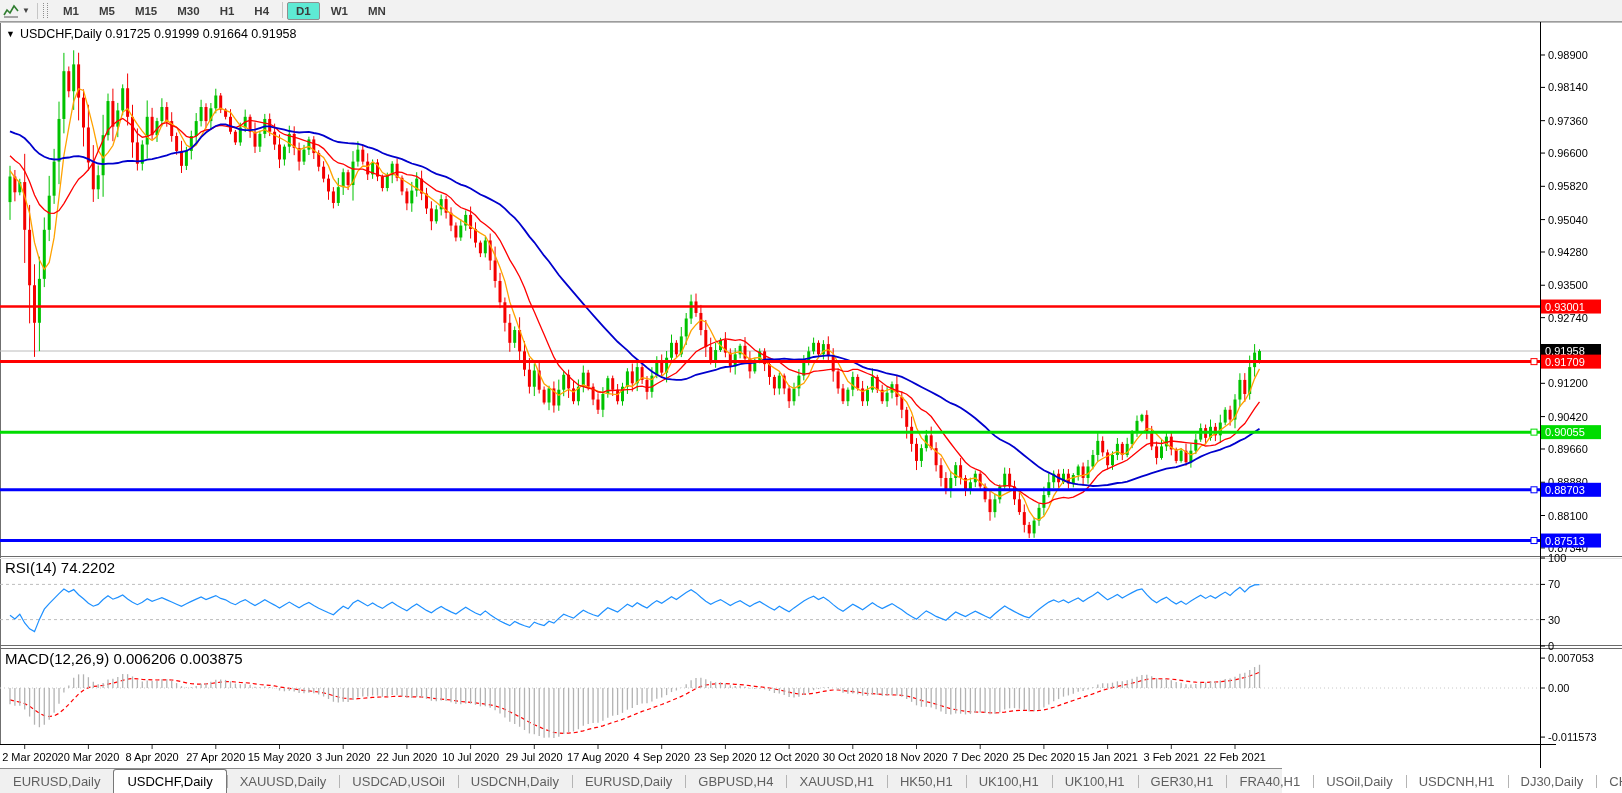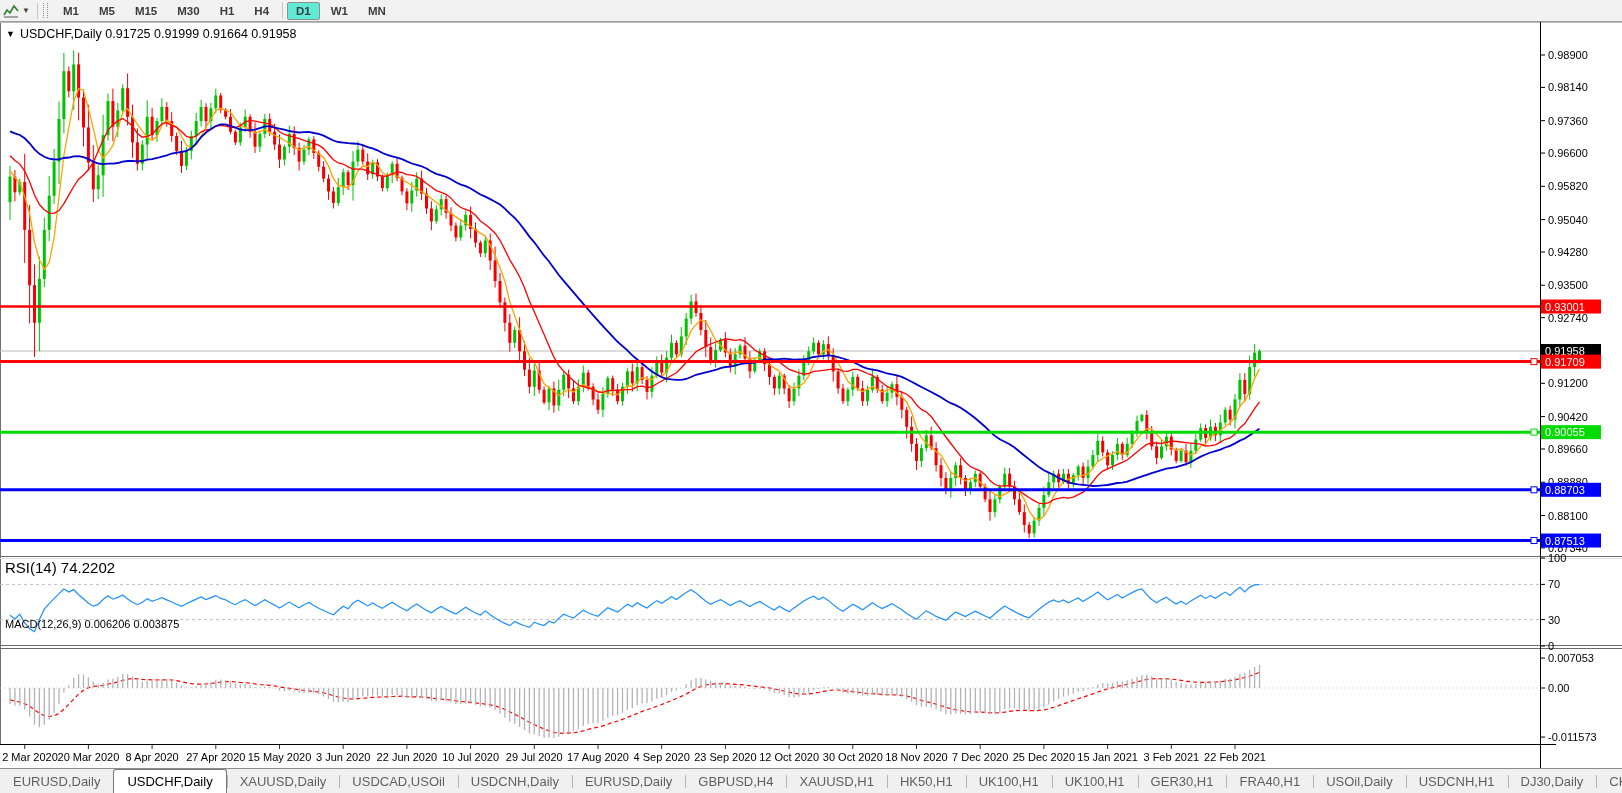--- a/index.html
+++ b/index.html
@@ -15,23 +15,23 @@
   .tf-btn{padding:2px 8px;margin:0 1px;border:1px solid transparent;border-radius:2px;cursor:default;
     font-weight:700;color:#3c3c3c;letter-spacing:0px;}
   .tf-btn.active{background:#5eead4;border:1px solid #8f8f8f;}
   
   #chartwin{position:absolute;left:0;top:22px;width:1622px;height:746px;background:#fff;}
   #chartsvg{position:absolute;left:0;top:0;}
   .overlay-label{position:absolute;color:#000;white-space:pre;}
   #title-label{left:6px;top:5px;font-size:12.5px;}
   #title-label .tri{font-size:9px;margin-right:5px;position:relative;top:-1px;}
   #rsi-label{left:5px;top:537px;font-size:15px;}
-  #macd-label{left:5px;top:596px;font-size:11px;}
+  #macd-label{left:5px;top:628px;font-size:15px;}
   
-  #tabbar{position:absolute;left:0;top:768px;width:1622px;height:25px;background:#f0f0f0;
+  #tabbar{position:absolute;left:0;top:768px;width:1282px;height:25px;background:#f0f0f0;
     border-top:1px solid #8c8c8c;display:flex;align-items:center;font-size:13px;color:#5f5f5f;}
   .tab{padding:3px 13px;position:relative;cursor:default;white-space:nowrap;}
   .tab:not(.active):not(:first-child)::before{content:"";position:absolute;left:0;top:4px;bottom:4px;width:1px;background:#b4b4b4;}
   .tab.active{background:#fff;color:#000;border:1px solid #777;border-bottom:1px solid #fff;
     border-radius:3px 3px 0 0;margin-bottom:-1px;padding:4px 13px 5px;z-index:2;}
 </style>
 </head>
 <body>
 
 <div id="screen">

